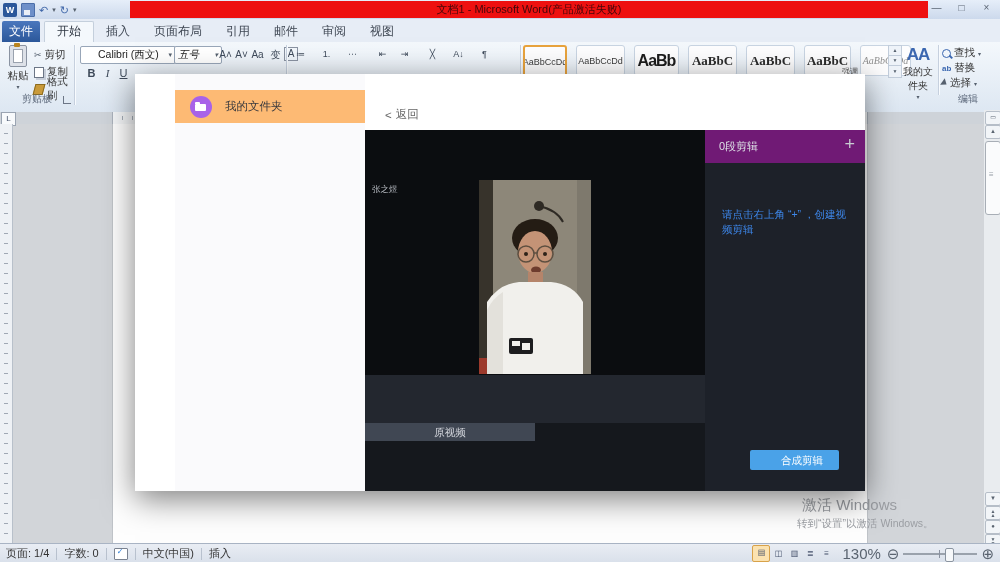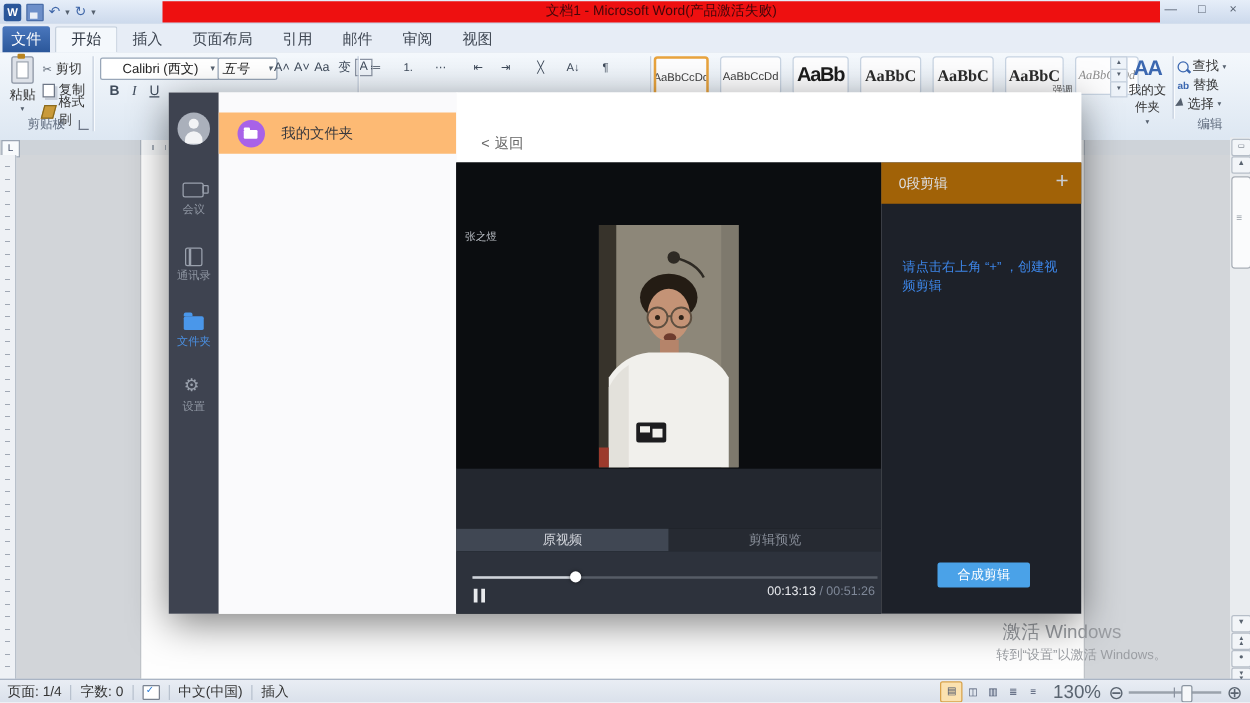--- a/index.html
+++ b/index.html
@@ -115,23 +115,23 @@
   .lowstrip{position:absolute;left:0;top:245px;width:340px;height:48px;background:#23272f;}
   .vtab{position:absolute;top:293px;width:170px;height:18px;font-size:10.5px;text-align:center;line-height:18px;}
   .player{position:absolute;left:0;top:311px;width:340px;height:50px;background:#2d323c;}
   .pline{position:absolute;left:13px;top:20px;width:324px;height:2px;background:#565c66;}
   .pplayed{position:absolute;left:13px;top:20px;width:82px;height:2px;background:#cfd3da;}
   .pdot{position:absolute;left:91px;top:16px;width:9px;height:9px;background:#fff;border-radius:50%;box-shadow:0 0 3px rgba(0,0,0,.6);}
   .pausebars{position:absolute;left:14px;top:30px;display:flex;gap:3px;}
   .pausebars i{display:block;width:3px;height:11px;background:#e8eaed;}
   .ptime{position:absolute;right:5px;top:27px;font-size:10px;color:#7a8violet18f98;}
   .rpanel{left:570px;top:56px;width:160px;height:361px;background:#1d2129;}
-  .rphead{position:absolute;left:0;top:0;width:160px;height:33px;background:#a16207;}
+  .rphead{position:absolute;left:0;top:0;width:160px;height:33px;background:#701a75;}
   .hint{position:absolute;left:17px;width:130px;font-size:10.5px;line-height:15px;color:#3d86e8;}
-  .compose{position:absolute;left:45px;top:320px;width:74px;height:20px;background:#4aa2e8;border-radius:2px;color:#fff;font-size:10.5px;text-align:center;line-height:20px;}
+  .compose{position:absolute;left:45px;top:320px;width:74px;height:20px;background:#4aa2e8;border-radius:2px;color:#fff;font-size:10.5px;text-align:center;line-height:20px;padding-left:15px;}
 </style>
 </head>
 <body>
 
 <div class="app">
 
   <div class="abs titlebar">
     <div class="abs qat">
       <div class="word-logo">W</div>
       <div class="ic-save"></div>
@@ -304,31 +304,20 @@
     <span class="zslider" style="margin:0 4px;">
       <span class="track"></span>
         <span class="notch"></span>
         <span class="thumb"></span>
     </span>
     <span class="zoomctl" style="margin-right:6px;">⊕</span>
   </div>
 
   <div class="abs dialog">
 
-    <div class="abs dsidebar">
-      <div class="avatar"></div>
-      <div class="ic-cam" style="top:72px;"></div>
-      <div class="navlabel" style="top:87px;">会议</div>
-      <div class="ic-book" style="top:124px;"></div>
-      <div class="navlabel" style="top:140px;">通讯录</div>
-      <div class="ic-folder" style="top:179px;"></div>
-      <div class="navlabel on" style="top:193px;">文件夹</div>
-      <div class="ic-gear" style="top:227px;">⚙</div>
-      <div class="navlabel" style="top:245px;">设置</div>
-    </div>
 
     <div class="abs dlist">
       <div class="drow" style="top:16px;height:33px;background:#fdba74;font-family:Liberation Mono, monospace;">
         <span class="circ" style="background:#a862e8;">
             <span class="fw"></span>
           </span>
         <span class="drowlabel">我的文件夹</span>
       </div>
     </div>
 
@@ -363,35 +352,20 @@
             <path d="M8 194 L8 130 Q14 118 24 112 L24 194 Z" fill="#e3e1db"></path>
             <rect x="30" y="158" width="24" height="16" rx="2" fill="#1d1d1f"></rect>
             <rect x="33" y="161" width="8" height="5" fill="#f1f0ec"></rect>
             <rect x="43" y="163" width="8" height="7" fill="#f1f0ec"></rect>
             <rect x="0" y="178" width="8" height="16" fill="#9c3a2c"></rect>
           </svg>
         </div>
       </div>
       <div class="lowstrip"></div>
       <div class="vtab" style="left:0;background:#404753;color:#d6d9df;">原视频</div>
-      <div class="vtab" style="left:170px;background:#262a32;color:#878d98;">剪辑预览</div>
-      <div class="player">
-        <div class="pline"></div>
-        <div class="pplayed"></div>
-        <div class="pdot"></div>
-        <div class="pausebars">
-            <i></i>
-            <i></i>
-          </div>
-        <div class="ptime" style="color:#7f8898;">
-          <span style="color:#e8eaee;">00:13:13</span>
-          <span>/</span>
-          <span>00:51:26</span>
-        </div>
-      </div>
     </div>
 
     <div class="abs rpanel">
       <div class="rphead">
         <span style="position:absolute;left:14px;top:9px;font-size:11px;color:#dde0e6;">0段剪辑</span>
         <span style="position:absolute;right:10px;top:4px;font-size:18px;color:#c8ccd2;">+</span>
       </div>
       <div class="hint" style="top:77px;">请点击右上角 “+” ，创建视</div>
       <div class="hint" style="top:92px;">频剪辑</div>
       <div class="compose">合成剪辑</div>

